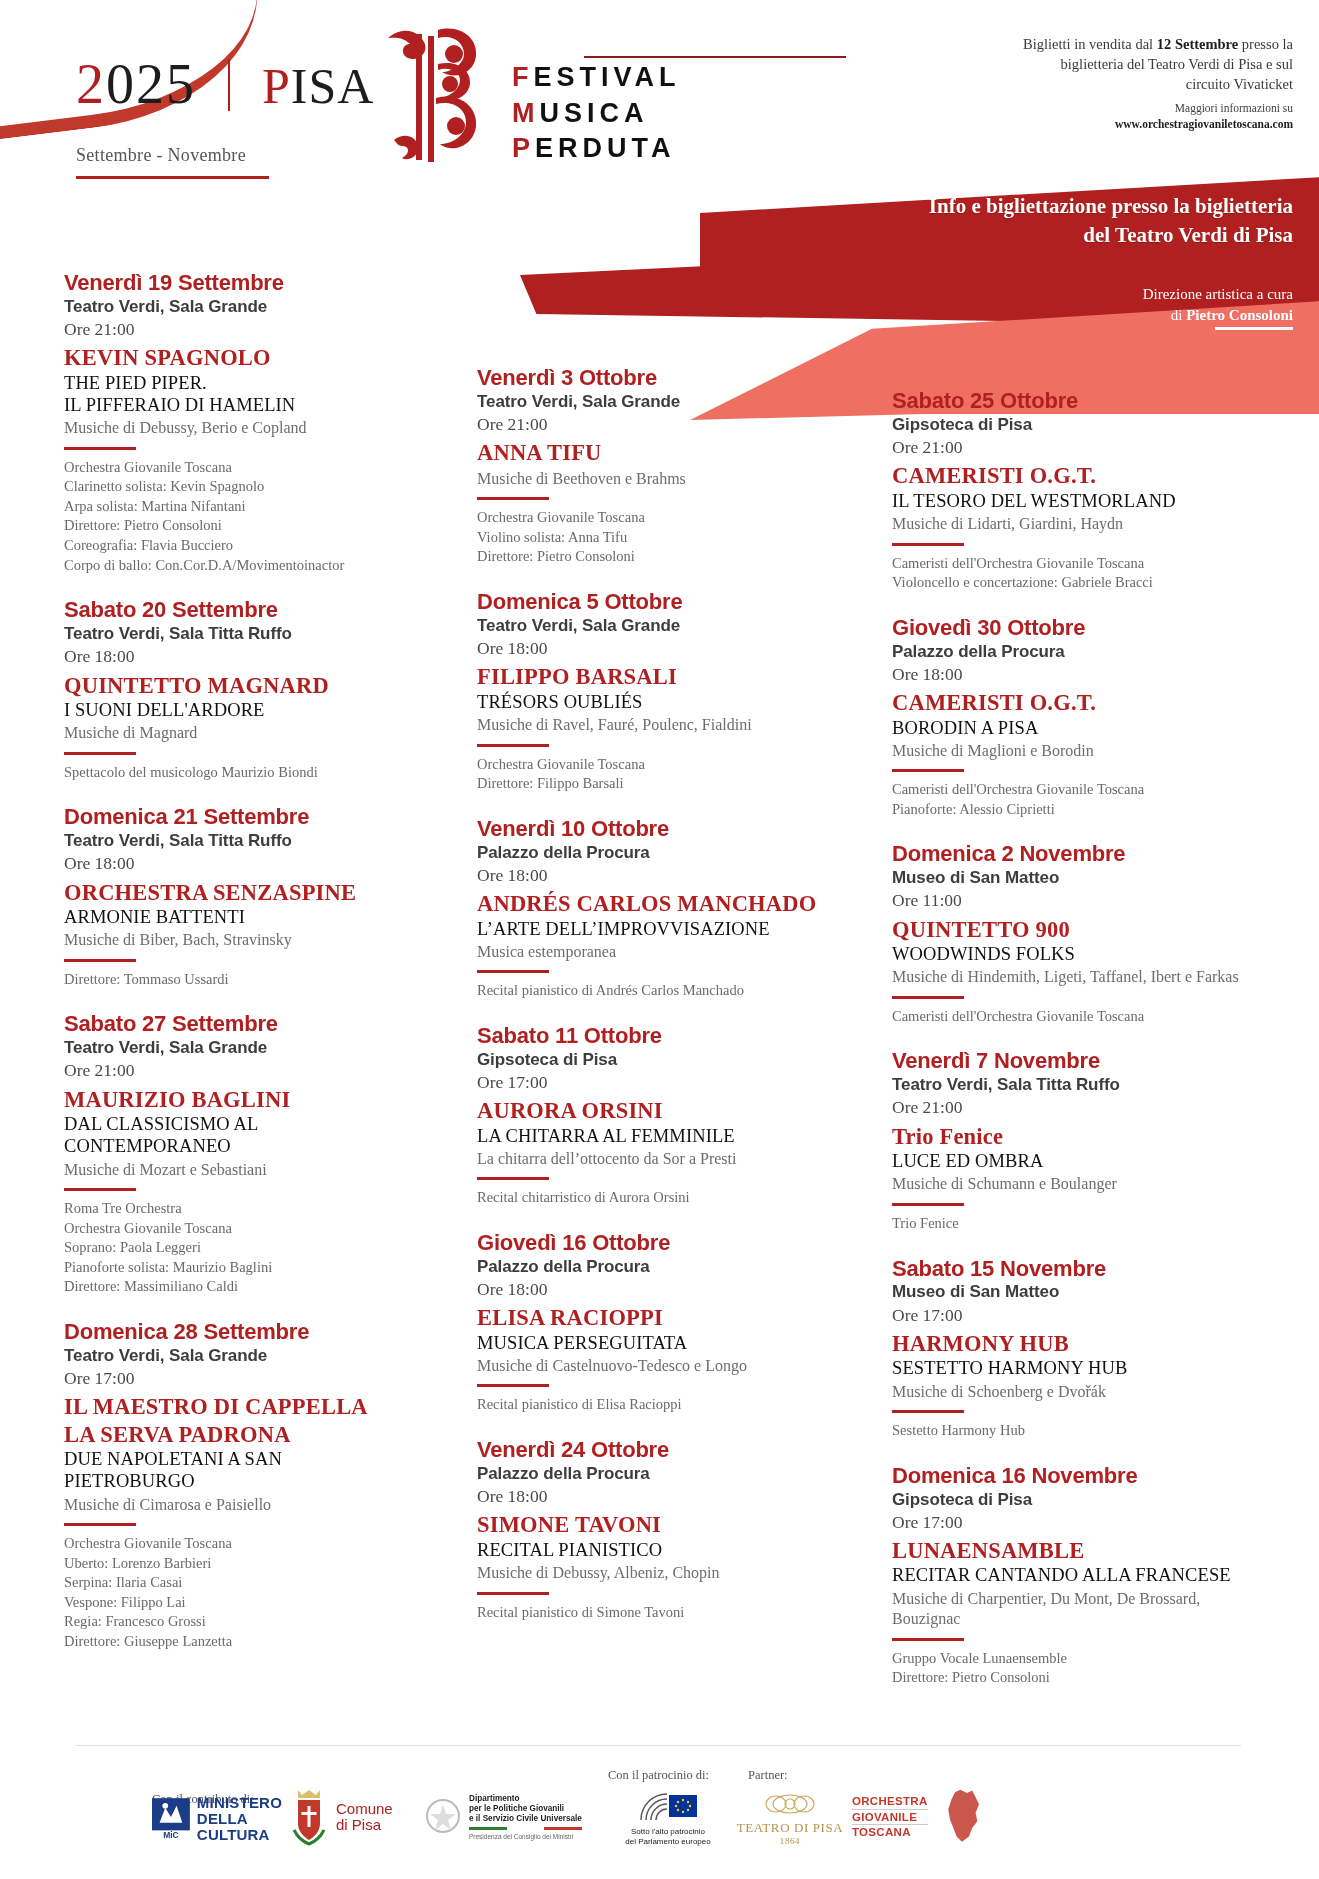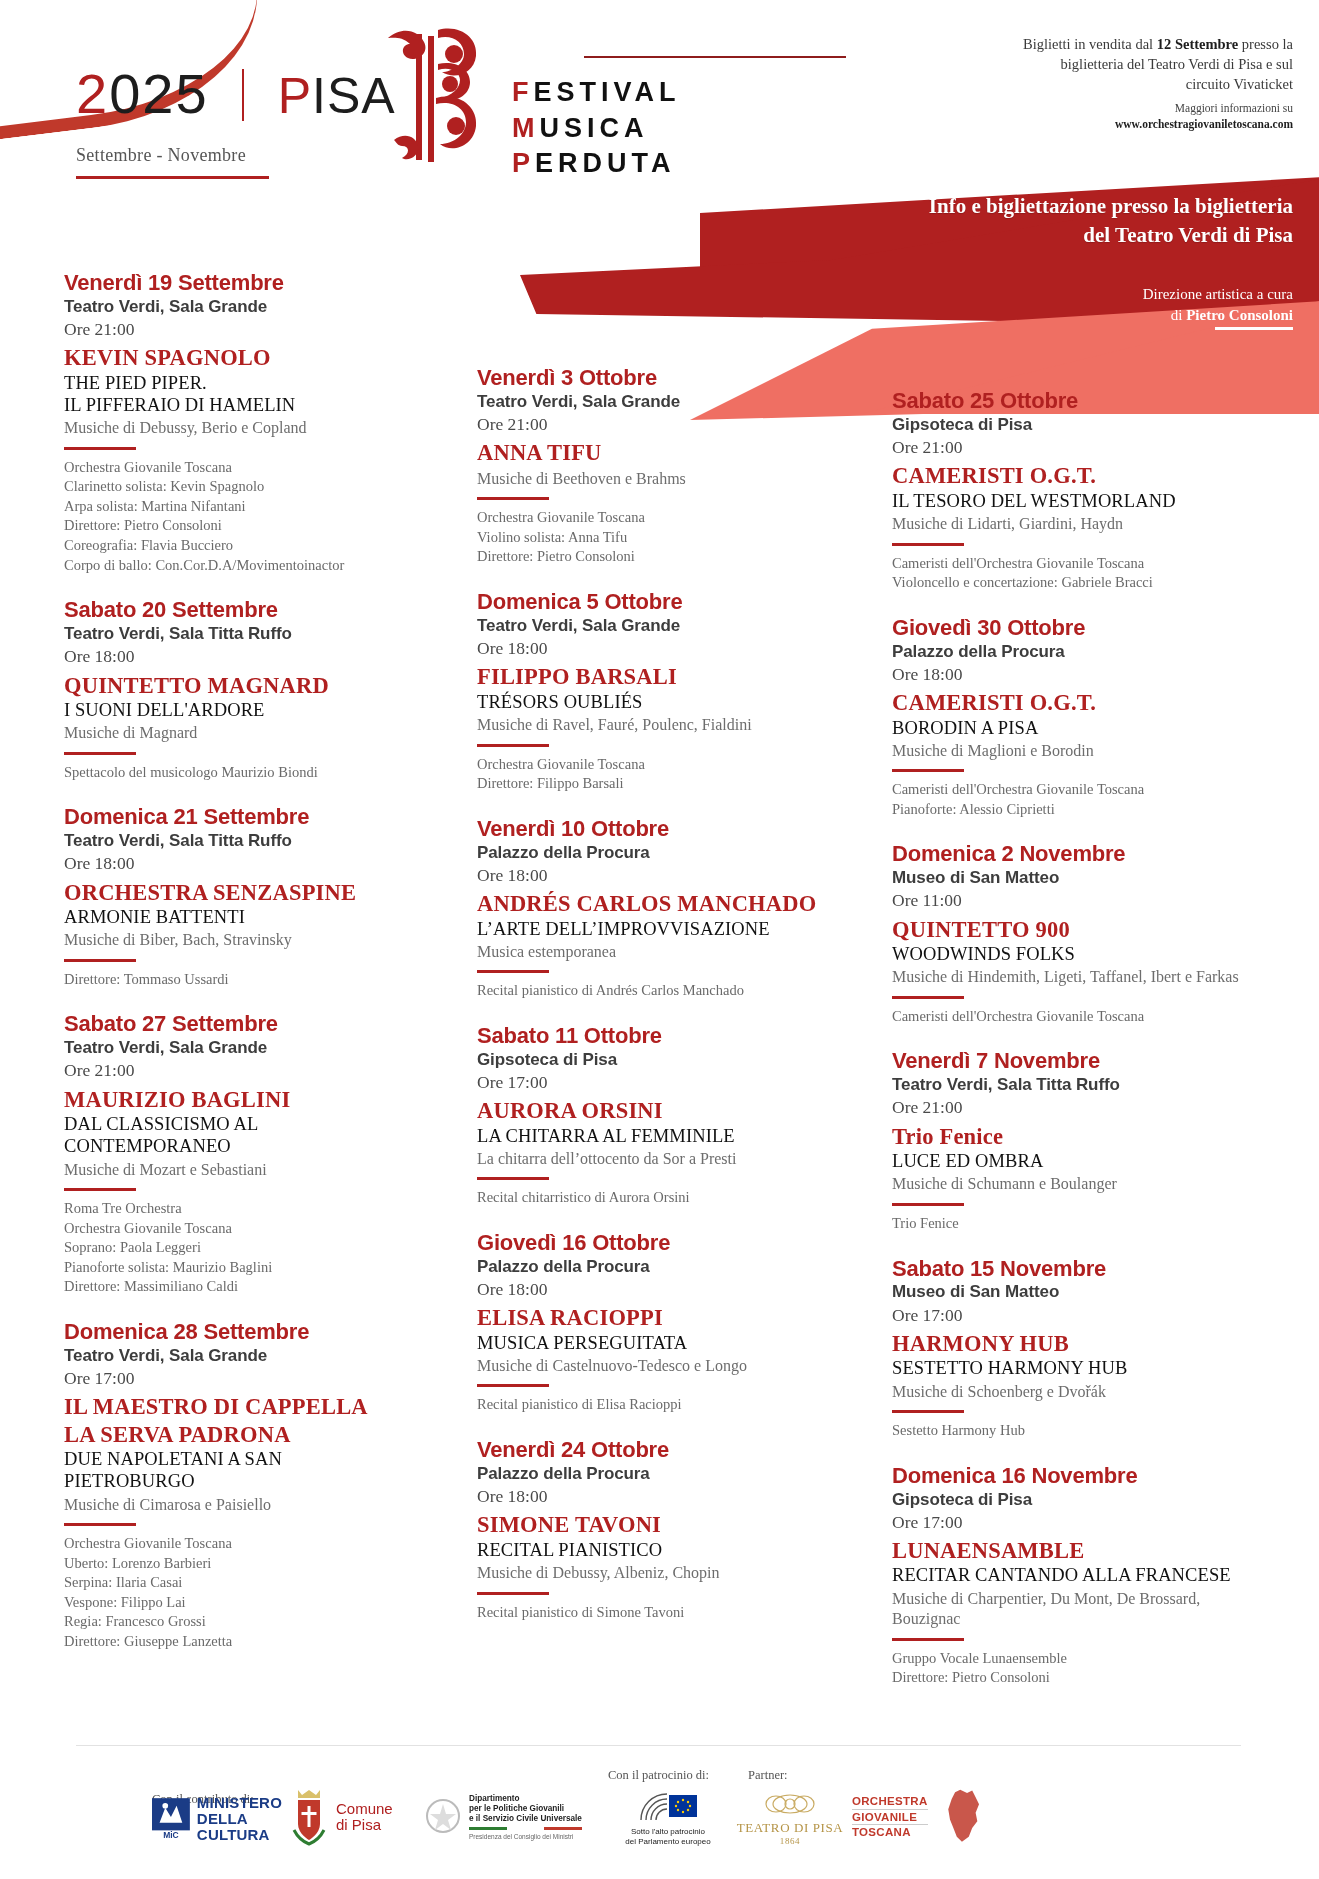--- a/index.html
+++ b/index.html
@@ -32,22 +32,22 @@
     clip-path:polygon(100% 0%, 100% 100%, 0% 100%);
   }
   .band-dark-strip{
     position:absolute;left:700px;top:176px;width:640px;height:132px;
     background:#b02020;
     clip-path:polygon(0% 28%, 100% 0%, 100% 100%, 0% 100%);
   }
 
   
   .hdr-year{
-    position:absolute;left:76px;top:66px;
-    font-family:Liberation Sans, sans-serif;
+    position:absolute;left:76px;top:56px;
+    font-family:Liberation Serif, serif;
     font-size:56px;letter-spacing:2px;color:#1d1d1d;line-height:1;
     white-space:nowrap;
     text-align:center;
   }
   .hdr-year .y2{color:#b02020;}
   .hdr-divider{
     display:inline-block;width:2px;height:52px;background:#b02020;
     vertical-align:-8px;margin:0 16px;
   }
   .hdr-city{font-variant:small-caps;font-size:50px;letter-spacing:1px;color:#1d1d1d;}
@@ -58,21 +58,21 @@
   .hdr-rule{
     position:absolute;left:76px;top:176px;width:193px;height:3px;background:#b02020;
   }
 
   
   .logo-wrap{position:absolute;left:372px;top:20px;width:340px;height:150px;}
   .logo-mark{position:absolute;left:0;top:0;width:140px;height:150px;}
   .logo-text{
     position:absolute;left:140px;top:40px;
     font-family:"Liberation Sans", sans-serif;
-    font-weight:bold;font-size:27px;letter-spacing:5px;line-height:1.32;margin-top:15px;
+    font-weight:bold;font-size:27px;letter-spacing:5px;line-height:1.32;
   }
   .logo-text .ini{color:#b02020;}
   .logo-text div{color:#111;white-space:nowrap;}
   .logo-rule{position:absolute;left:212px;top:36px;width:262px;height:2px;background:#8e1c1c;}
 
   
   .tickets{
     position:absolute;right:26px;top:34px;width:290px;text-align:right;
     font-size:14.5px;line-height:1.38;color:#3a3a3a;
   }

